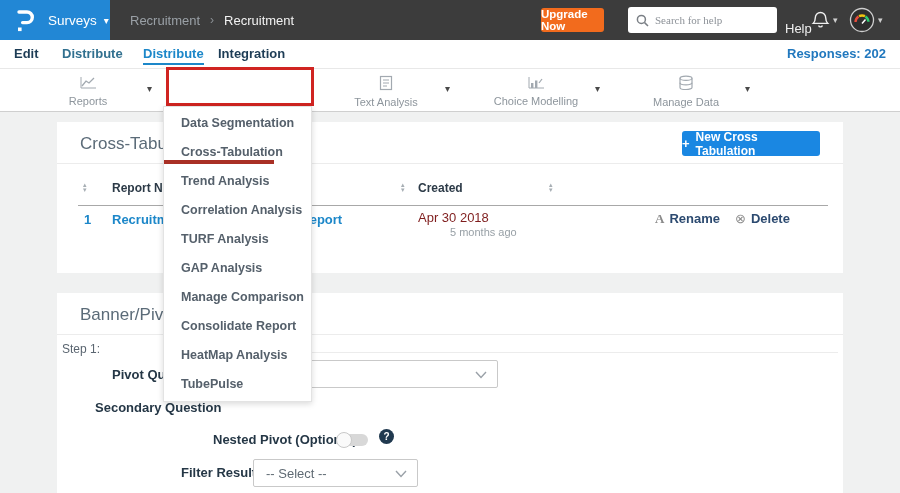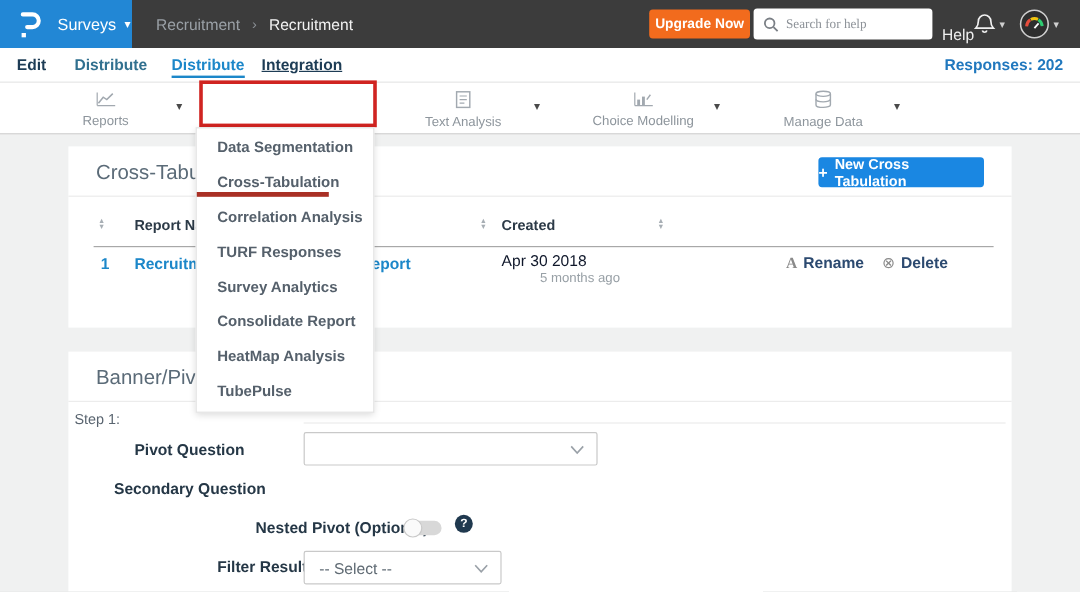--- a/index.html
+++ b/index.html
@@ -14,37 +14,37 @@
   
   .topbar { left:0; top:0; width:900px; height:40px; background:#3c3c3c; }
   .logo-area { left:0; top:0; width:110px; height:40px; background:#2287d5; display:flex; align-items:center; cursor:pointer; }
   .logo-svg { margin-left:14px; }
   .product-label { color:#fff; font-size:13.5px; margin-left:12px; }
   .product-caret { color:#fff; font-size:10px; margin-left:7px; }
   .breadcrumb { left:130px; top:0; height:40px; display:flex; align-items:center; font-size:13px; }
   .crumb-dim { color:#9aa0a6; cursor:pointer; }
   .crumb-sep { color:#8a8f94; margin:0 10px; font-size:12px; }
   .crumb-cur { color:#f2f2f2; }
-  .upgrade-btn { left:541px; top:8px; width:84px; height:24px; background:#f26b1d; border-radius:3px;
+  .upgrade-btn { left:541px; top:8px; width:63px; height:24px; background:#f26b1d; border-radius:3px;
     color:#fff; font-size:11.5px; font-weight:bold; display:flex; align-items:center; justify-content:center; cursor:pointer; }
   .search-box { left:628px; top:7px; width:149px; height:26px; background:#fff; border-radius:3px; display:flex; align-items:center; padding:0 8px; }
   .search-box input { border:none; outline:none; width:112px; margin-left:6px; font-size:11px; color:#4d7c0f; font-family:Liberation Serif, serif; background:transparent; }
   .search-box input::placeholder { color:#8d9298; }
   .help-link { left:785px; top:0; height:56px; display:flex; align-items:center; color:#f0f0f0; font-size:13px; cursor:pointer; }
   .bell-wrap { left:811px; top:0; height:40px; display:flex; align-items:center; cursor:pointer; }
   .tiny-caret { color:#cfcfcf; font-size:9px; margin-left:3px; }
   .avatar-wrap { left:849px; top:0; height:40px; display:flex; align-items:center; cursor:pointer; }
 
   
   .nav2 { left:0; top:40px; width:900px; height:28px; background:#fff; }
   .nav2 span.nav-item { position:absolute; top:6px; font-size:13px; font-weight:bold; cursor:pointer; }
   .nav-edit { left:14px; color:#1d3c55; }
   .nav-distribute { left:62px; color:#31708f; }
   .nav-analytics { left:143px; color:#1c87c9; border-bottom:2px solid #1c87c9; padding-bottom:2px; }
-  .nav-integration { left:218px; color:#1d3c55;text-decoration:underline; }
+  .nav-integration { left:218px; color:#1d3c55; }
   .responses { position:absolute; right:14px; top:6px; color:#2178be; font-size:13px; font-weight:bold; cursor:pointer; }
 
   
   .toolbar { left:0; top:68px; width:900px; height:44px; background:#fff; border-top:1px solid #e8e8e8; border-bottom:1px solid #cfcfcf; }
   .tool { position:absolute; top:0; width:120px; height:43px; text-align:center; cursor:pointer; }
   .tool .ticon { display:block; margin:6px auto 1px auto; }
   .tool .tlabel { font-size:11px; color:#8d959c;margin-top:21px; }
   .tool .tcaret { position:absolute; right:-4px; top:14px; color:#4a4a4a; font-size:10px; cursor:pointer; }
   .tool-highlight { background:#e3e3e3; }
   .red-box { left:166px; top:67px; width:148px; height:39px; border:3px solid #d02421; z-index:6; pointer-events:none; }
@@ -64,21 +64,21 @@
 
   .new-btn { position:absolute; left:625px; top:9px; width:138px; height:25px; background:#1a87e2; border-radius:3px;
     color:#fff; font-size:12px; font-weight:bold; display:flex; align-items:center; justify-content:center; cursor:pointer; }
   .new-btn .plus { margin-right:6px; font-size:13px; }
 
   .sort { position:absolute; display:flex; flex-direction:column; align-items:center; color:#a7aeb4; font-size:7px; line-height:4.5px; cursor:pointer; }
   .th { position:absolute; font-size:12px; font-weight:bold; color:#2c3a47; white-space:nowrap; }
   .header-line { position:absolute; left:21px; top:83px; width:750px; border-top:1px solid #a8a8a8; }
   .row-num { position:absolute; left:27px; top:90px; font-size:13px; font-weight:600; color:#1c87c9; }
   .row-link { position:absolute; left:55px; top:90px; font-size:13px; font-weight:600; color:#1c87c9; white-space:nowrap; cursor:pointer; }
-  .row-date { position:absolute; left:361px; top:88px; font-size:13px; color:#0f172a; }
+  .row-date { position:absolute; left:361px; top:88px; font-size:13px; color:#7f1d1d; }
   .row-date-rel { position:absolute; left:361px; top:104px; font-size:11px; color:#98a0a6;padding-left:32px; }
   .action { position:absolute; top:89px; font-size:13px; font-weight:600; color:#2c4a70; cursor:pointer; white-space:nowrap; }
   .action .aicon { color:#8a8a8a; font-weight:400; margin-right:5px; }
   .act-rename { left:598px; }
   .act-rename .aicon { font-family:"Liberation Serif",serif; font-weight:bold; }
   .act-delete { left:678px; }
 
   
   .step-label { position:absolute; left:5px; top:49px; font-size:12px; color:#5a6570; }
   .step-line { position:absolute; left:196px; top:59px; width:585px; border-top:1px solid #ececec; }
@@ -264,23 +264,25 @@
       <span>-- Select --</span>
       <svg class="chev" width="12" height="8" viewBox="0 0 12 8">
         <polyline points="1,1 6,6.5 11,1" fill="none" stroke="#9aa1a8" stroke-width="1.4"></polyline>
       </svg>
     </div>
   </div>
 
   <div class="abs menu">
     <div class="menu-item">Data Segmentation</div>
     <div class="menu-item">Cross-Tabulation</div>
+    <div class="menu-item">Trend Analysis</div>
     <div class="menu-item">Correlation Analysis</div>
-    <div class="menu-item">TURF Responses</div>
-    <div class="menu-item">Survey Analytics</div>
+    <div class="menu-item">TURF Analysis</div>
+    <div class="menu-item">GAP Analysis</div>
+    <div class="menu-item">Manage Comparison</div>
     <div class="menu-item">Consolidate Report</div>
     <div class="menu-item">HeatMap Analysis</div>
     <div class="menu-item">TubePulse</div>
   </div>
 
   <div class="abs red-box"></div>
   <div class="abs menu-underline"></div>
 
 </div>
 

